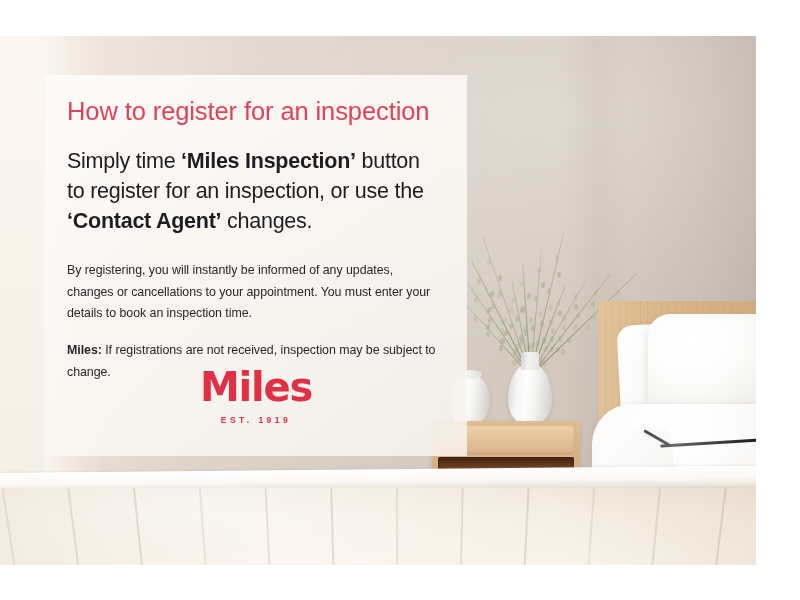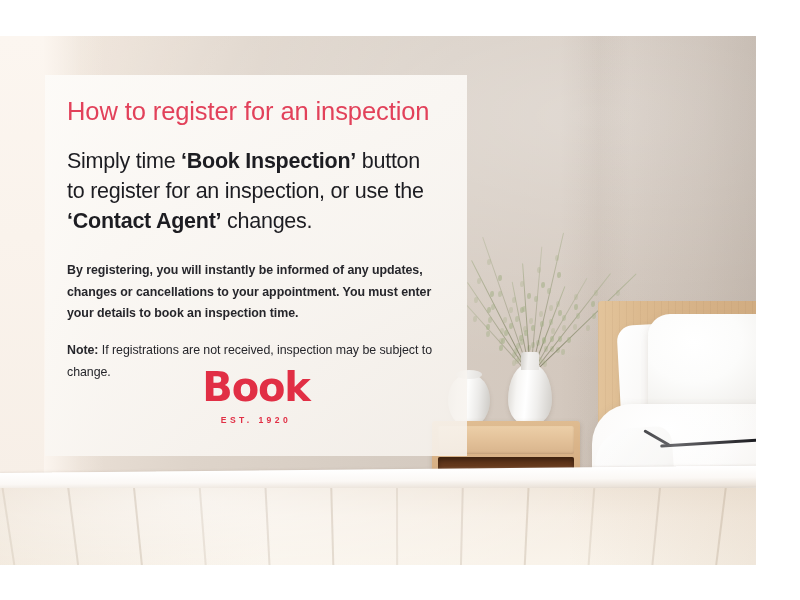--- a/index.html
+++ b/index.html
@@ -334,21 +334,21 @@
     font-weight: 400;
     line-height: 1.38;
     letter-spacing: -0.25px;
   }
   .panel-lead b { font-weight: 700; }
 
   .panel-body {
     margin: 24px 0 16px 0;
     color: #26262b;
     font-size: 12.4px;
-    font-weight: 700;
+    font-weight: 400;
     line-height: 1.72;
     letter-spacing: -0.05px;
   }
   .panel-note {
     margin: 15px 0 0 0;
     color: #26262b;
     font-size: 12.4px;
     font-weight: 400;
     line-height: 1.72;
     letter-spacing: -0.05px;
@@ -545,29 +545,29 @@
         <div class="plank" style="left: 614px; transform: rotate(4.21739deg); opacity: 0.5;"></div>
         <div class="plank" style="left: 680px; transform: rotate(5.65217deg); opacity: 0.62;"></div>
         <div class="plank" style="left: 746px; transform: rotate(7.08696deg); opacity: 0.74;"></div>
         <div class="plank" style="left: 812px; transform: rotate(8.52174deg); opacity: 0.5;"></div>
       </div>
 
     <div id="info-panel">
 
       <h1 class="panel-title">How to register for an inspection</h1>
 
-      <p class="panel-lead"><span>Simply time </span><b>‘Book Inspection’</b><span> button to register for an inspection, or use the </span><b>‘Contact Agent’</b><span> changes.</span></p>
+      <p class="panel-lead"><span>Simply time </span><b>‘Miles Inspection’</b><span> button to register for an inspection, or use the </span><b>‘Contact Agent’</b><span> changes.</span></p>
 
       <p class="panel-body">By registering, you will instantly be informed of any updates, changes or cancellations to your appointment. You must enter your details to book an inspection time.</p>
 
-      <p class="panel-note"><b>Note:</b><span> If registrations are not received, inspection may be subject to change.</span></p>
+      <p class="panel-note"><b>Miles:</b><span> If registrations are not received, inspection may be subject to change.</span></p>
 
       <div class="logo-block">
-        <div class="logo-word">Book</div>
-        <div class="logo-est">EST. 1920</div>
+        <div class="logo-word">Miles</div>
+        <div class="logo-est">EST. 1919</div>
       </div>
 
     </div>
 
   </div>
 
   <div class="band top"></div>
   <div class="band bottom"></div>
 
 </div>

